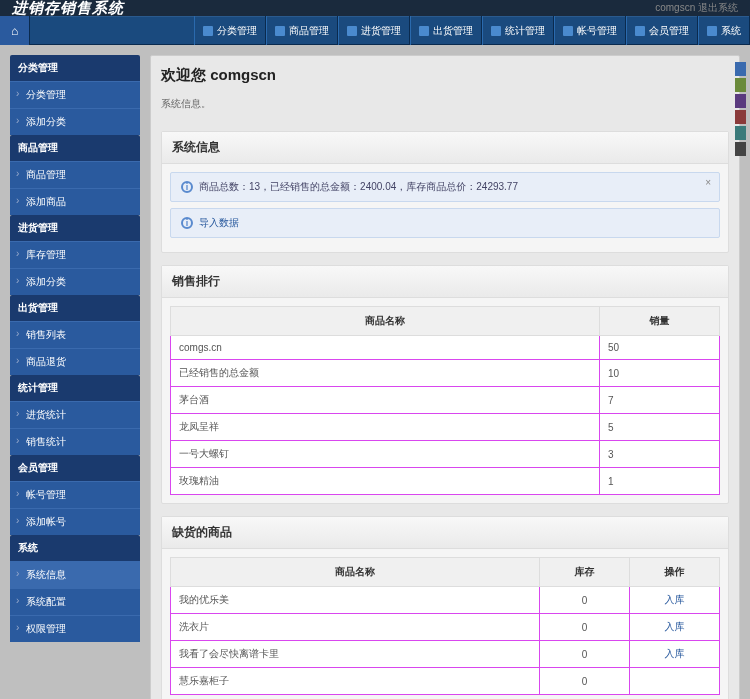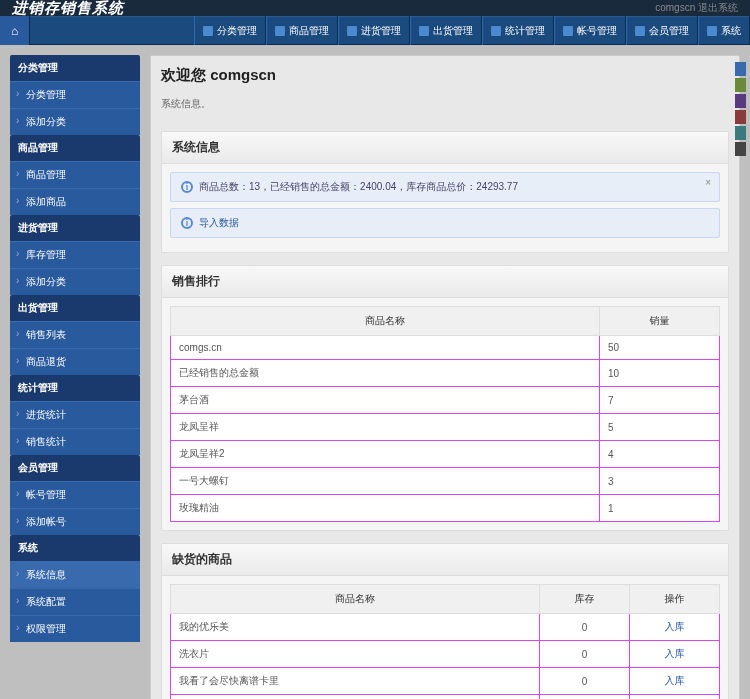--- a/index.html
+++ b/index.html
@@ -24,21 +24,21 @@
 .welcome{font-size:15px;font-weight:bold;color:#222;margin-bottom:12px}
 .sub{font-size:10px;color:#666;margin-bottom:20px}
 .panel{background:#f5f5f5;border:1px solid #ddd;border-radius:2px;margin-bottom:12px}
 .panel-h{background:linear-gradient(#f8f8f8,#eaeaea);border-bottom:1px solid #ddd;padding:7px 10px;font-weight:bold;font-size:12px;color:#333}
 .panel-b{padding:8px}
 .alert{background:#e8eef8;border:1px solid #c8d8ee;color:#446;padding:7px 10px;font-size:10px;border-radius:2px;position:relative;margin-bottom:6px;display:flex;align-items:center;gap:6px}
 .alert .ico{width:12px;height:12px;border:2px solid #5a8ace;border-radius:50%;display:flex;align-items:center;justify-content:center;color:#5a8ace;font-size:9px;font-weight:bold}
 .alert .close{position:absolute;right:8px;top:4px;color:#888;cursor:pointer}
 .alert a{color:#2a5a9e;cursor:pointer}
 table{width:100%;border-collapse:collapse;background:#fff;font-size:10px}
-th{background:#f0f0f0;border:1px solid #ddd;padding:7px;text-align:center;font-weight:normal;color:#333}
+th{background:#f0f0f0;border:1px solid #ddd;padding:7px;text-align:center;font-weight:bold;color:#333}
 td{border:1px solid #d946ef;padding:6px 8px;color:#555}
 td.c{text-align:center}
 td a{color:#2a5a9e;cursor:pointer}
 .tabs{position:absolute;right:4px;top:62px;display:flex;flex-direction:column;gap:2px}
 .tab{width:11px;height:14px;cursor:pointer}
 .wrap{position:relative}
 </style>
 </head>
 <body>
 
@@ -156,24 +156,20 @@
                 </tr>
                 <tr>
                   <td>茅台酒</td>
                   <td>7</td>
                 </tr>
                 <tr>
                   <td>龙凤呈祥</td>
                   <td>5</td>
                 </tr>
                 <tr>
-                  <td>龙凤呈祥2</td>
-                  <td>4</td>
-                </tr>
-                <tr>
                   <td>一号大螺钉</td>
                   <td>3</td>
                 </tr>
                 <tr>
                   <td>玫瑰精油</td>
                   <td>1</td>
                 </tr>
               </tbody>
      </table>
     </div>

